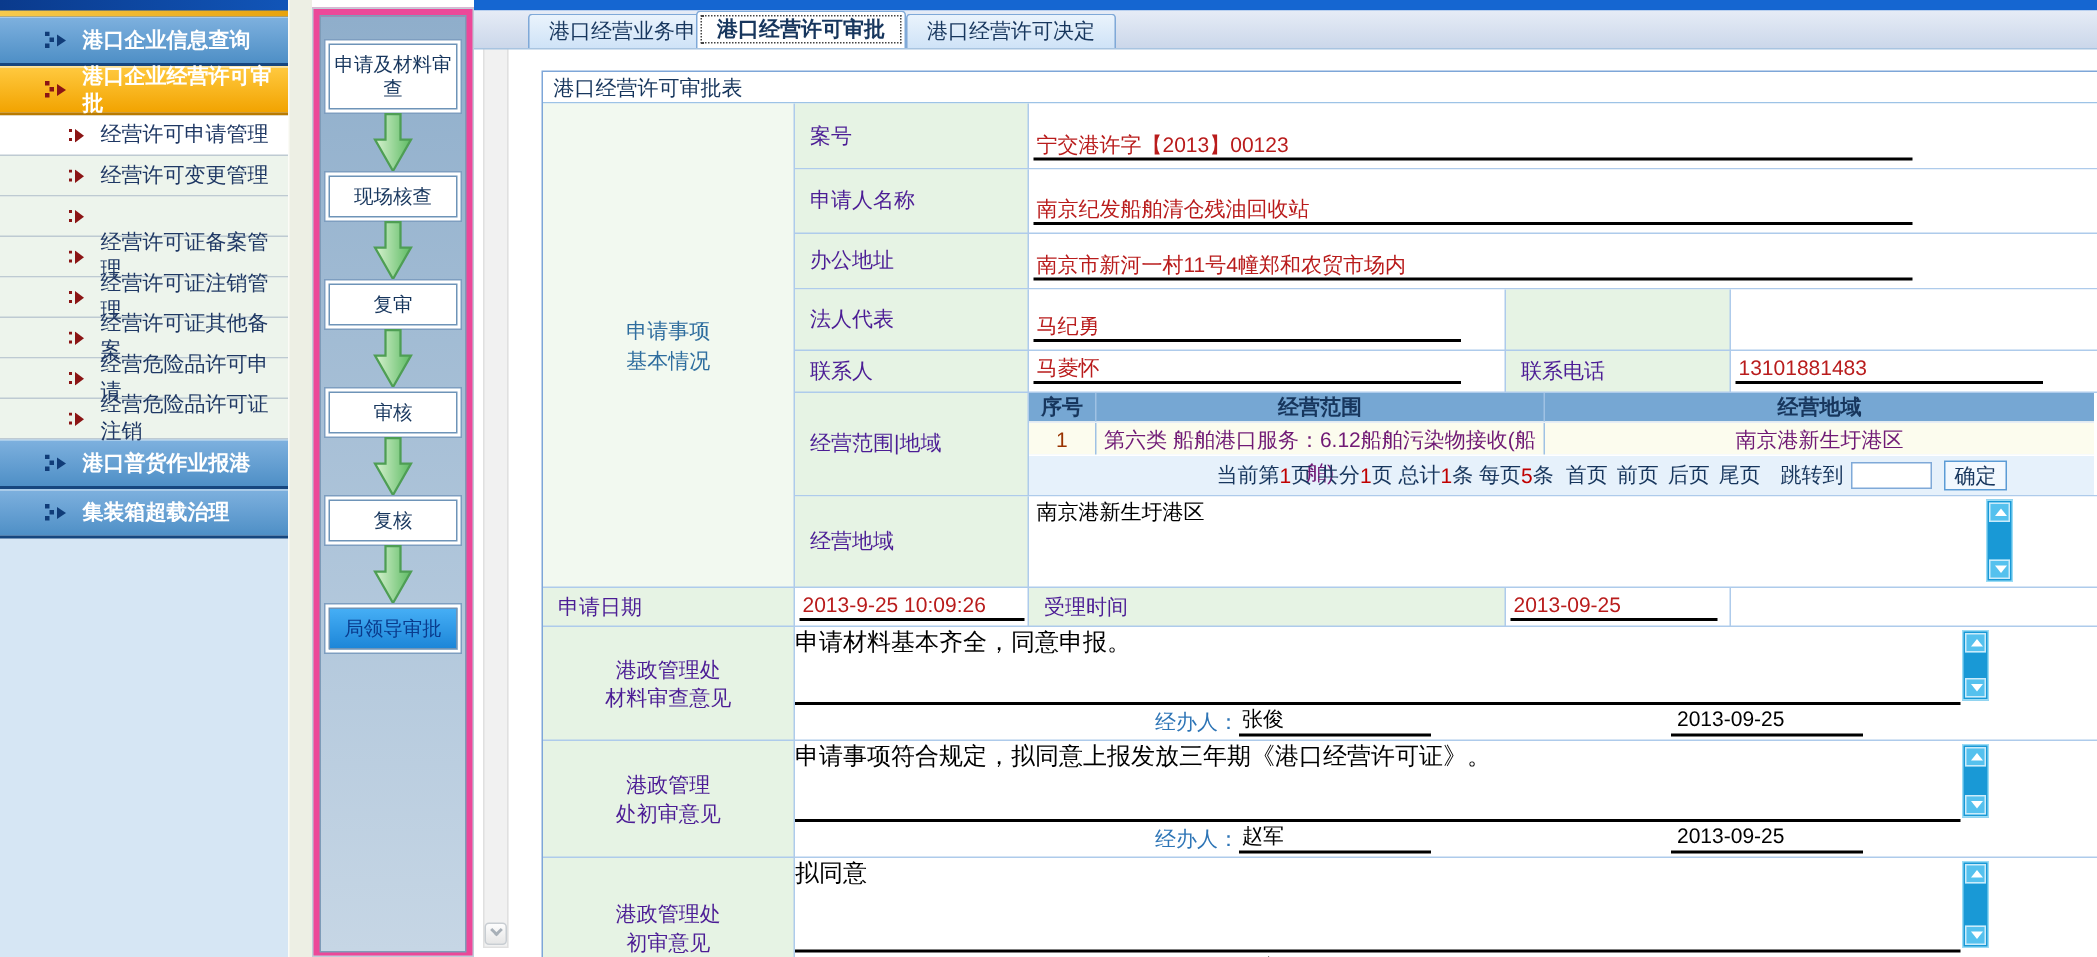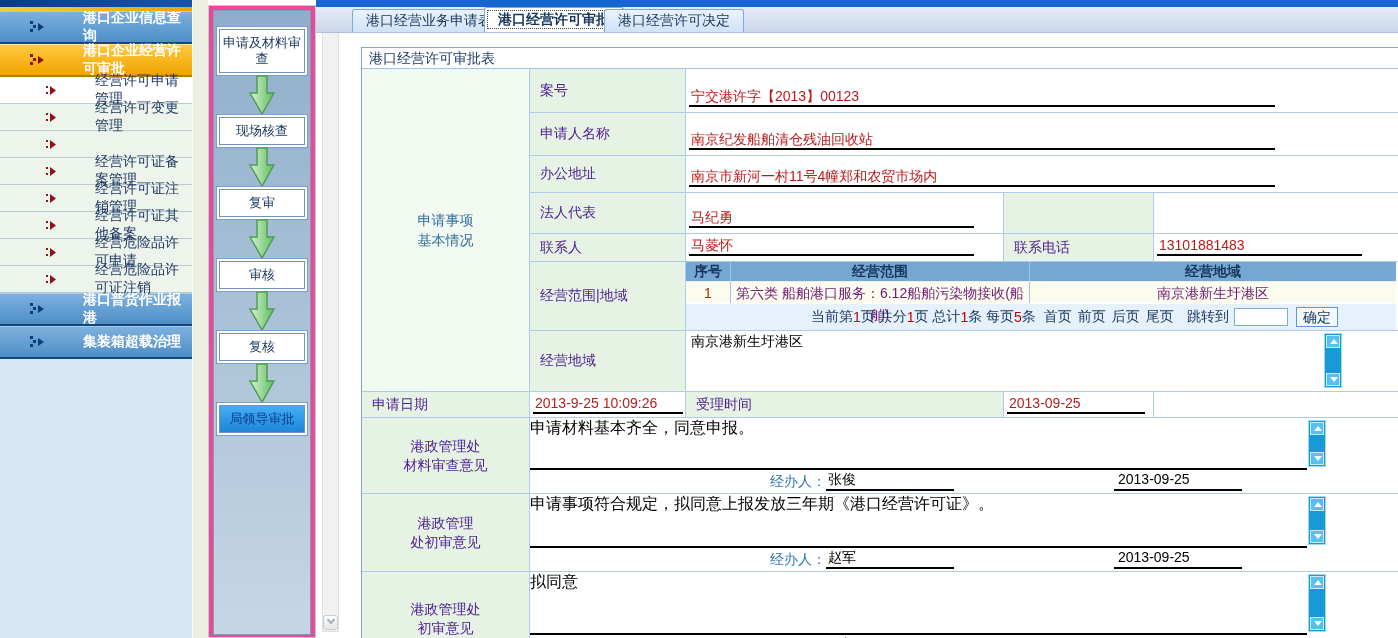--- a/index.html
+++ b/index.html
@@ -4,21 +4,21 @@
 <style>
   * { margin:0; padding:0; box-sizing:border-box; }
   body { font-family:"Liberation Sans","DejaVu Sans",sans-serif; background:#fff; }
   .screen { position:relative; width:1398px; height:638px; overflow:hidden; background:#fff; }
 
   
   .sidebar { position:absolute; left:0; top:0; width:192px; height:638px; background:#D6E6F4; }
   .sidebar-cap { height:11px; background:linear-gradient(90deg,#0A3A8C,#1155B8); position:relative; }
   .sidebar-cap::after { content:""; position:absolute; left:0; right:0; bottom:0; height:4px;
     background:linear-gradient(90deg,#F7CA4C,#E8A30E); }
-  .mi { display:flex; align-items:center; cursor:pointer;gap:28px; }
+  .mi { display:flex; align-items:center; cursor:pointer; }
   .mi-blue { height:33px; padding-left:30px; background:linear-gradient(#7DB0DE,#4E8FC6);
     color:#fff; font-size:14px; font-weight:bold; border-top:1px solid #A9CCEA; border-bottom:2px solid #16467E; }
   .mi-orange { height:33px; padding-left:30px; background:linear-gradient(#FFC93F,#F2A300);
     color:#fff; font-size:14px; font-weight:bold; border-top:1px solid #FFE49A; border-bottom:2px solid #B97A00; }
   .mi-sub { height:27px; padding-left:46px; background:#EDF4EC; color:#1F3864; font-size:14px;
     border-bottom:1px solid #BECAD2; }
   .mi-sub.active { background:#FFFFFF; }
   .mi-ic { flex:0 0 auto; margin-right:10px; display:inline-flex; }
   .ic-blue { color:#103C78; } .ic-red { color:#8B1515; }
 
@@ -300,21 +300,21 @@
         <span class="chev"></span>
       </div>
     <div class="vsg-btn vsg-down">
         <span class="chev"></span>
       </div>
   </div>
 
   <div class="main-topbar"></div>
   <div class="tabstrip">
     <div class="tab" style="left:36px;">港口经营业务申请表</div>
-    <div class="tab active" style="left:168px;">港口经营许可审批</div>
+    <div class="tab active" style="left:148px;">港口经营许可审批</div>
     <div class="tab" style="left:288px;">港口经营许可决定</div>
   </div>
 
   <div class="content">
     <div class="form-title">港口经营许可审批表</div>
 
     <div class="form-grid">
 
       <div class="cell gc" style="grid-column:1; grid-row:1/8;">
         <div><span>申请事项</span><br><span>基本情况</span></div>

